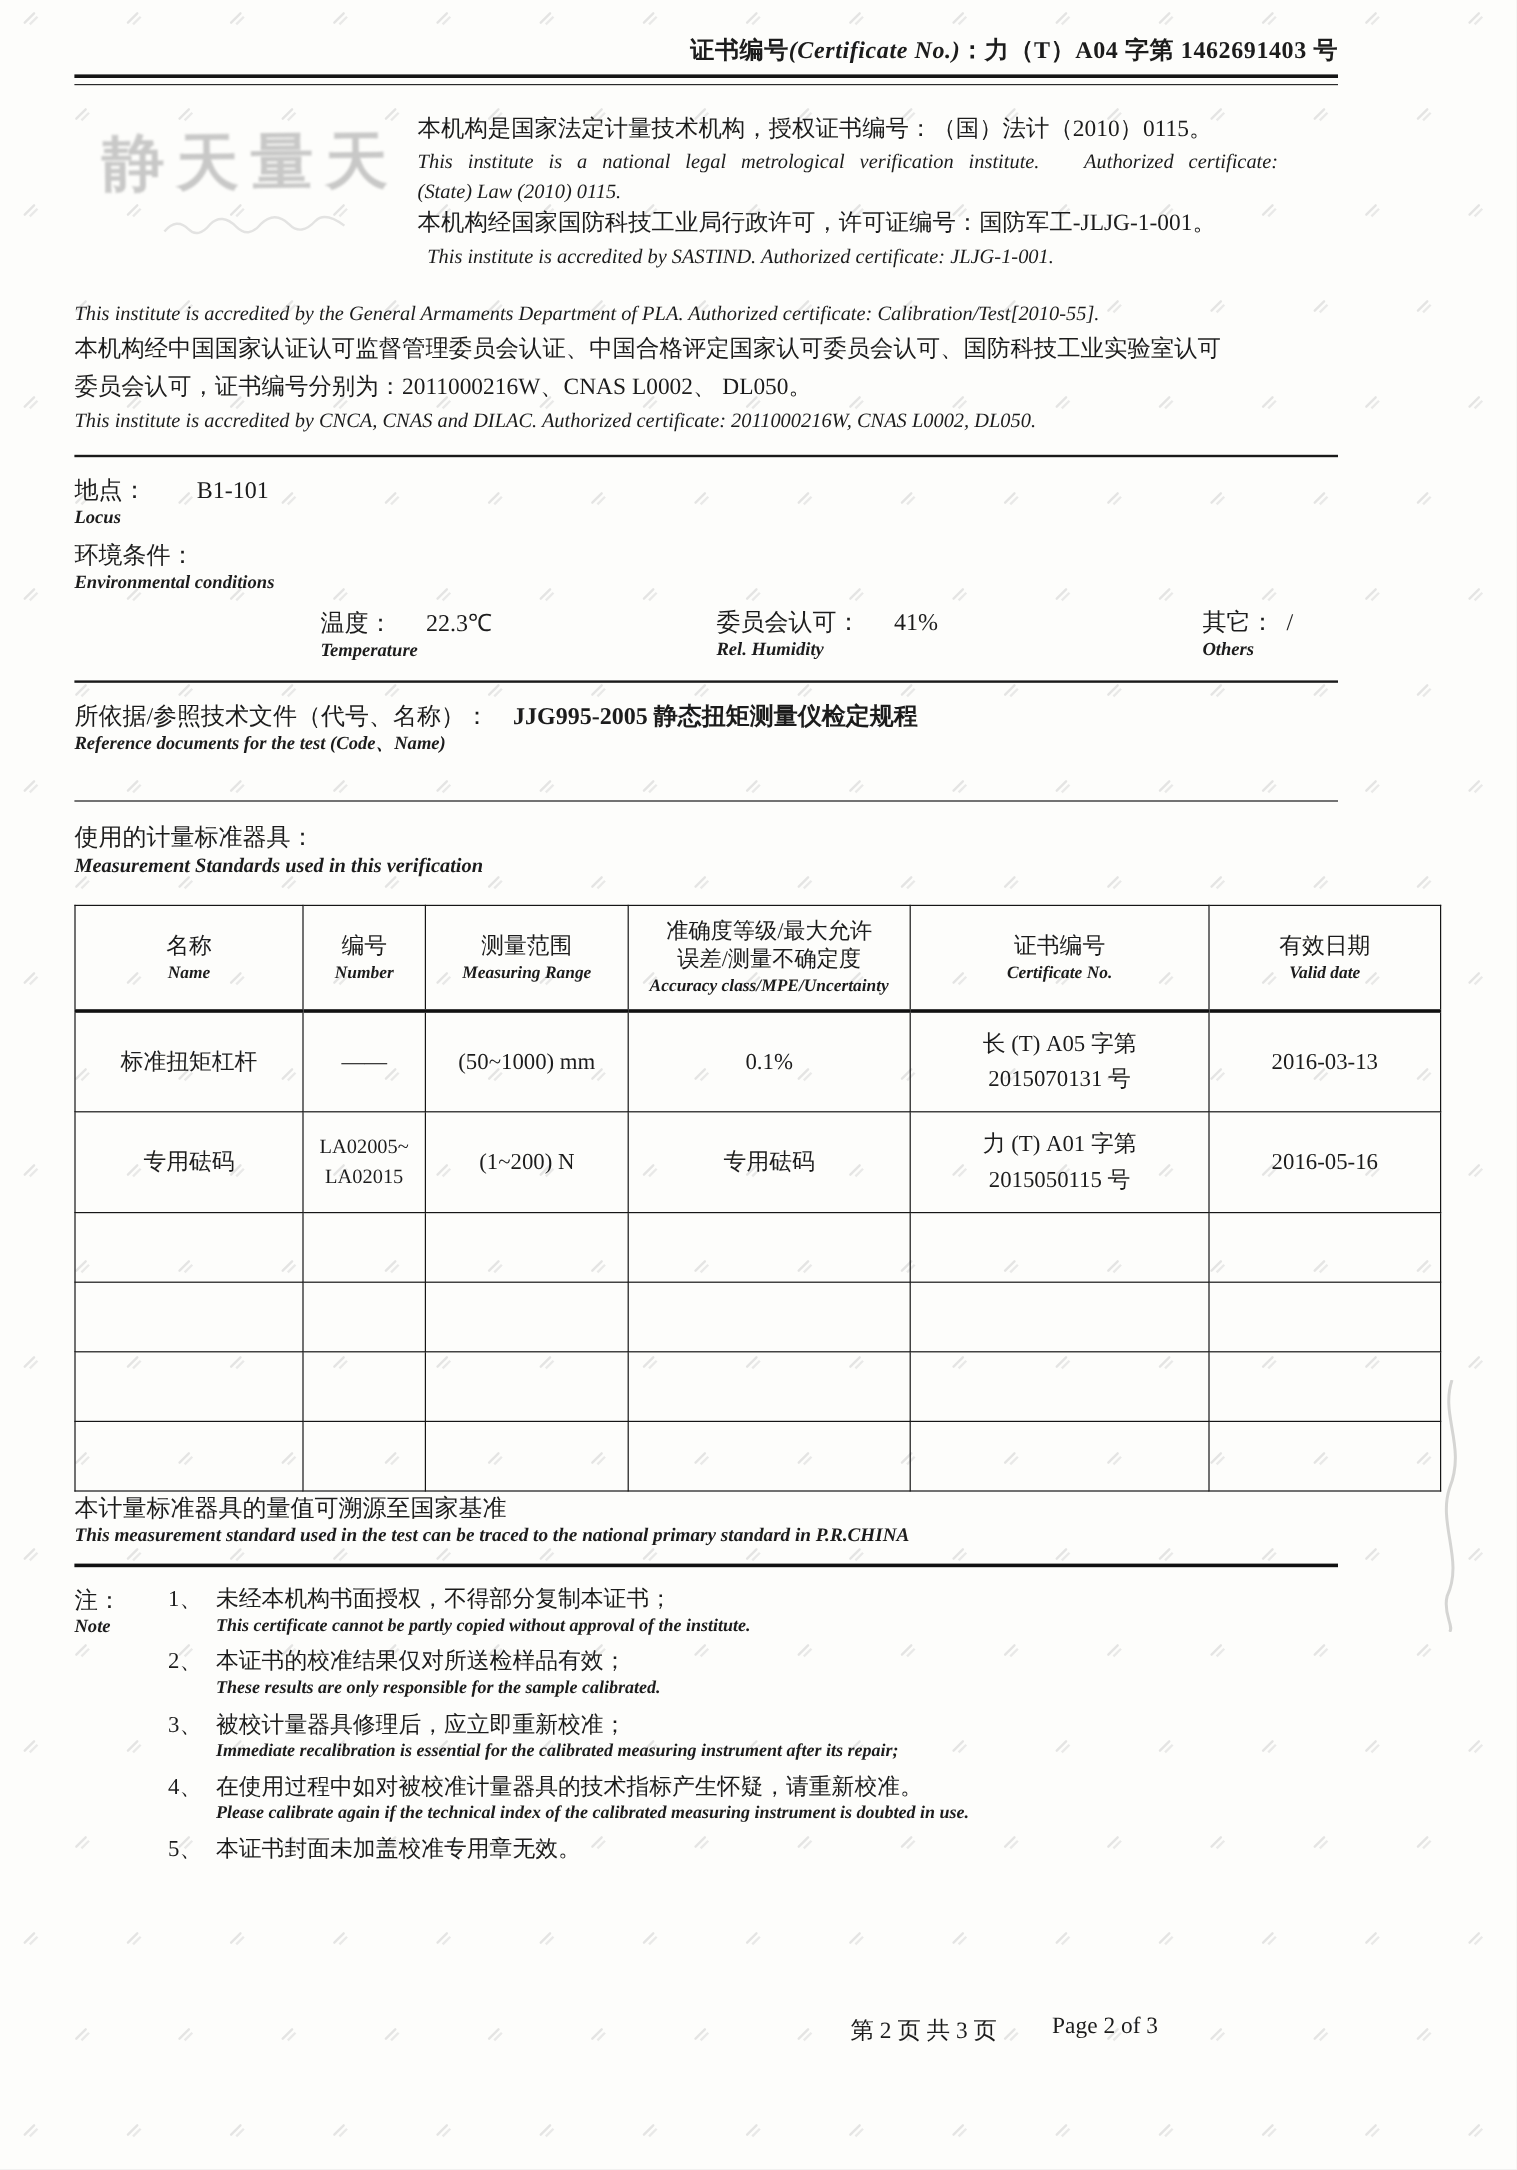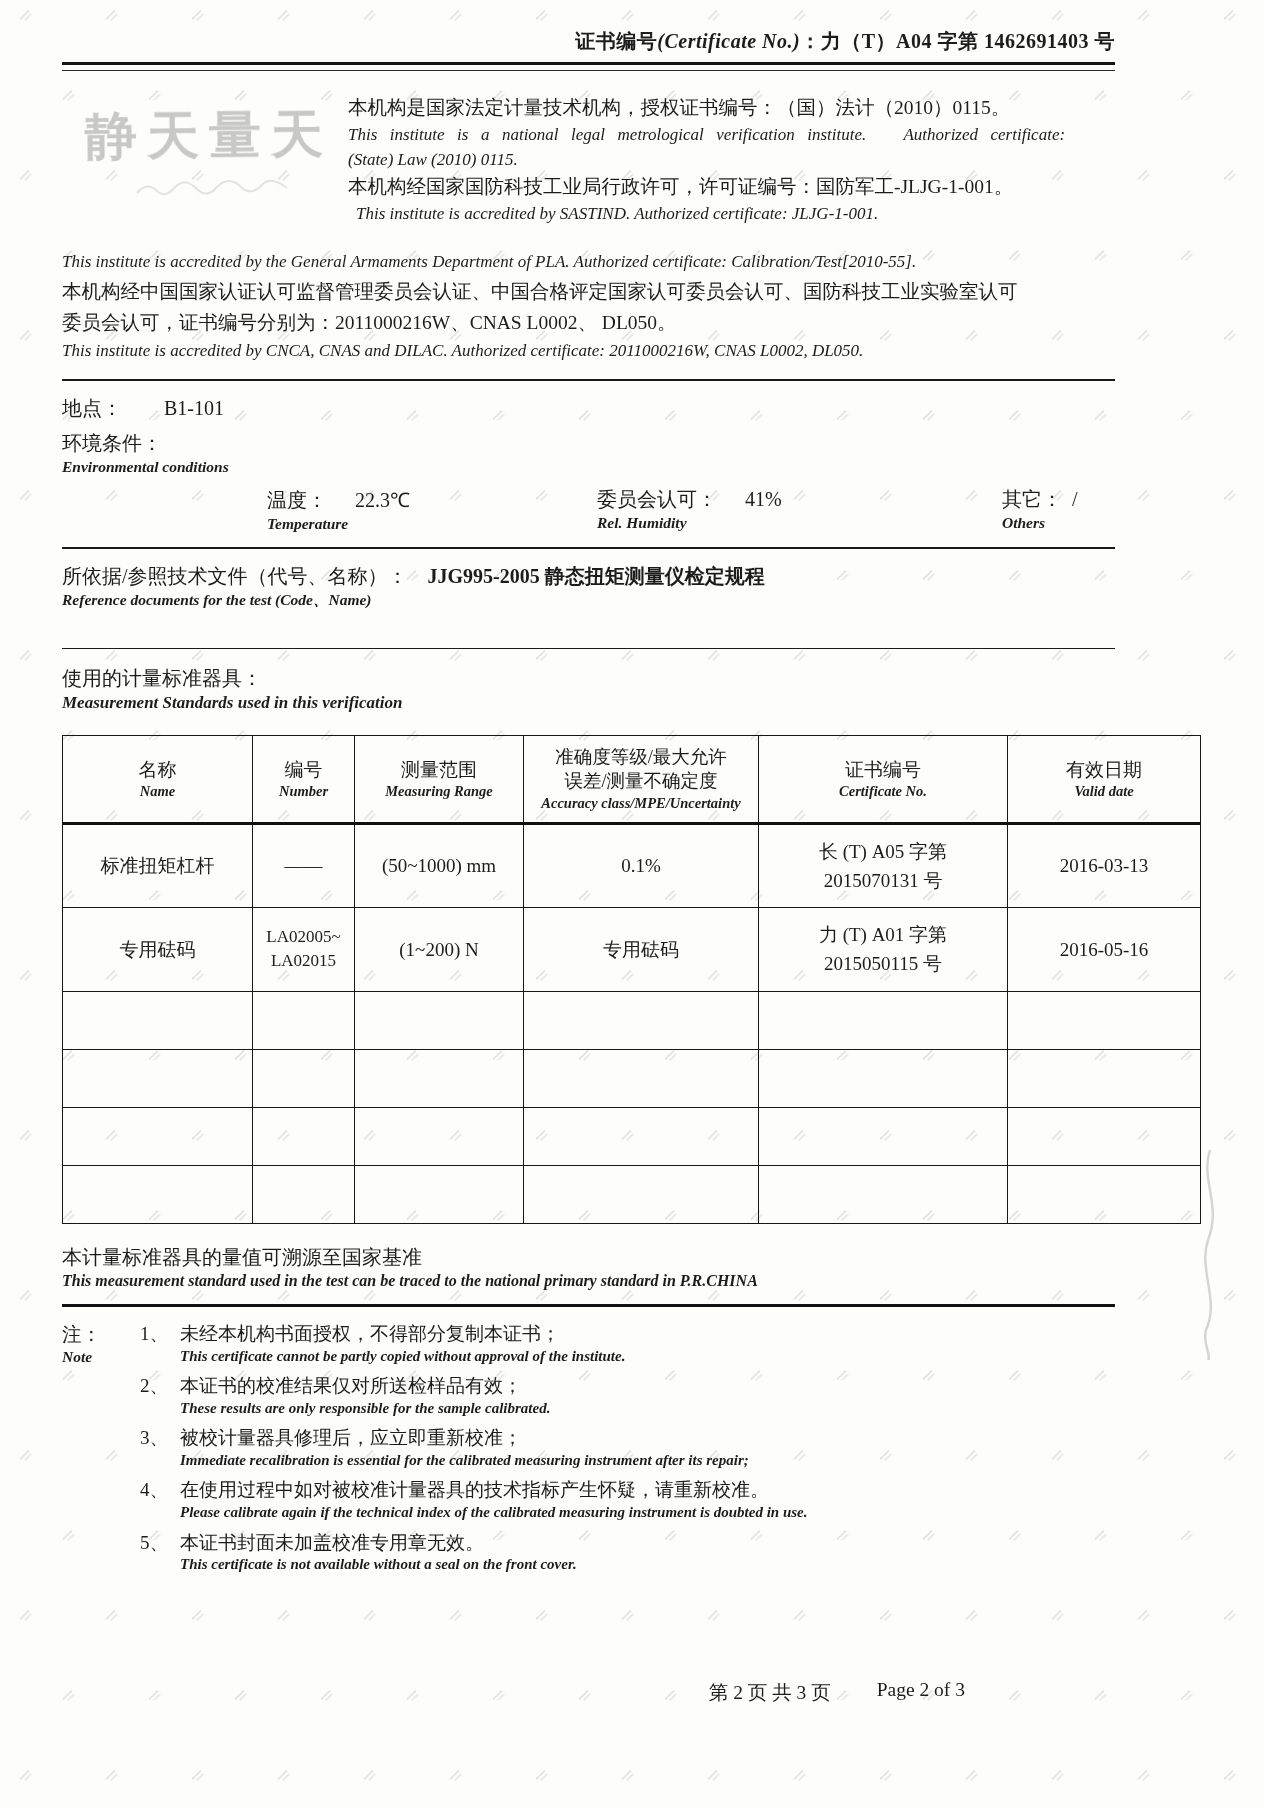--- a/index.html
+++ b/index.html
@@ -59,21 +59,21 @@
   table.std th{font-weight:normal;border-bottom:3px solid #111;}
   table.std .th-cn{font-size:19px;white-space:pre-line;line-height:1.25;}
   table.std .th-en{font-style:italic;font-weight:bold;font-size:14.5px;line-height:1.15;margin-top:2px;}
   tr.hdr{height:88px;}
   tr.data{height:84px;}
   tr.empty{height:58px;}
   td.cell{font-size:19px;white-space:pre-line;line-height:1.55;}
   td.cell-sm{font-size:17px;white-space:pre-line;line-height:1.45;}
 
   
-  .trace{margin-top:20px;}
+  .trace{}
   .notes{position:relative;margin-top:14px;min-height:300px;}
   .note-label-cn{position:absolute;left:0;top:0;font-size:19.5px;}
   .note-label-en{position:absolute;left:0;top:27px;font-style:italic;font-weight:bold;font-size:15.5px;}
   .note-items{margin-left:78px;}
   .note-item{margin-bottom:7px;}
   .note-line{font-size:19px;line-height:1.35;}
   .note-no{display:inline-block;width:40px;}
   .note-en{font-style:italic;font-weight:bold;font-size:15px;line-height:1.3;margin-left:40px;}
 
   
@@ -454,20 +454,21 @@
 委员会认可，证书编号分别为：2011000216W、CNAS L0002、 DL050。</p>
       <p class="en">This institute is accredited by CNCA, CNAS and DILAC. Authorized certificate: 2011000216W, CNAS L0002, DL050.</p>
     </div>
 
     <div class="rule-med" style="margin-top:16px"></div>
 
     <div class="sec">
       <div class="line-20">
         <span>地点：</span><span class="loc-val">B1-101</span>
       </div>
+      <div class="cap-en">Locus</div>
       <div class="line-20" style="margin-top:8px">环境条件：</div>
       <div class="cap-en">Environmental conditions</div>
 
       <div class="env-row">
         <div class="env-item env-t">
           <div class="line-20"><span>温度：</span><span class="val">22.3℃</span></div>
           <div class="cap-en">Temperature</div>
         </div>
         <div class="env-item env-h">
           <div class="line-20"><span>委员会认可：</span><span class="val">41%</span></div>
@@ -609,21 +610,20 @@
         <div class="note-item">
           <div class="note-line"><span class="note-no">3、</span><span>被校计量器具修理后，应立即重新校准；</span></div>
           <div class="note-en">Immediate recalibration is essential for the calibrated measuring instrument after its repair;</div>
         </div>
         <div class="note-item">
           <div class="note-line"><span class="note-no">4、</span><span>在使用过程中如对被校准计量器具的技术指标产生怀疑，请重新校准。</span></div>
           <div class="note-en">Please calibrate again if the technical index of the calibrated measuring instrument is doubted in use.</div>
         </div>
         <div class="note-item">
           <div class="note-line"><span class="note-no">5、</span><span>本证书封面未加盖校准专用章无效。</span></div>
-          <div class="note-en">This certificate is not available without a seal on the front cover.</div>
         </div>
       </div>
     </div>
 
     <div class="footer">
       <span>第 2 页 共 3 页</span>
       <span>Page 2 of 3</span>
     </div>
 
   </div>

